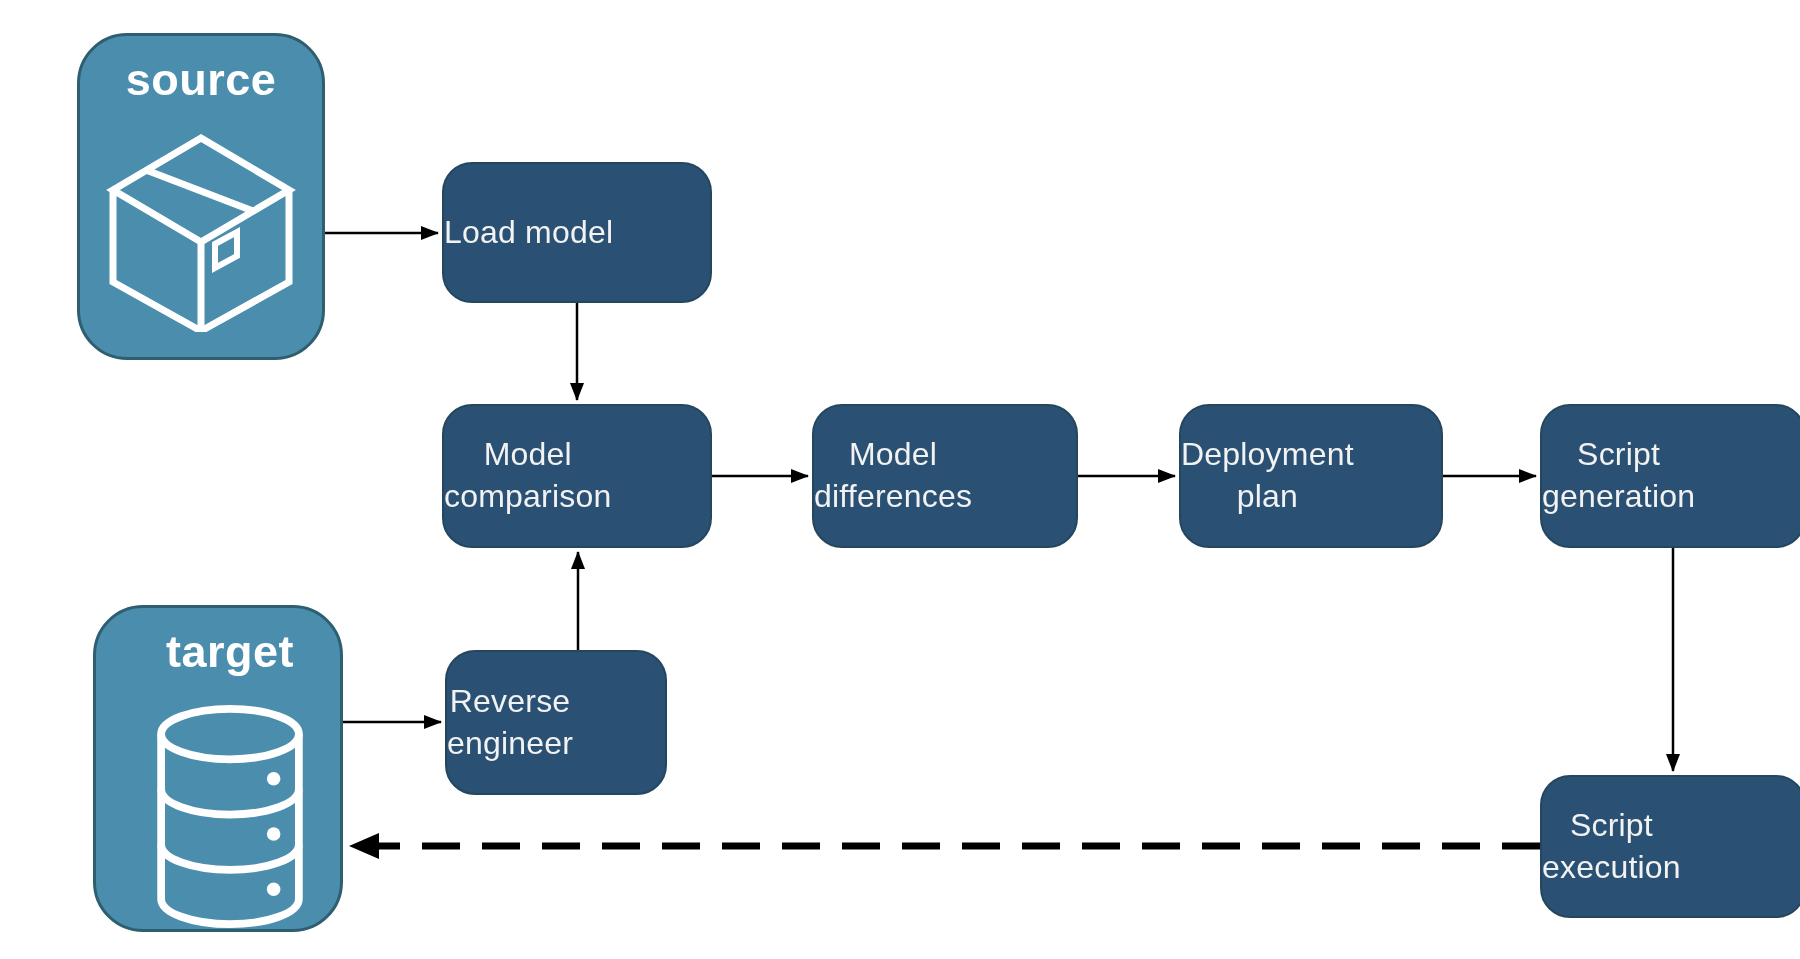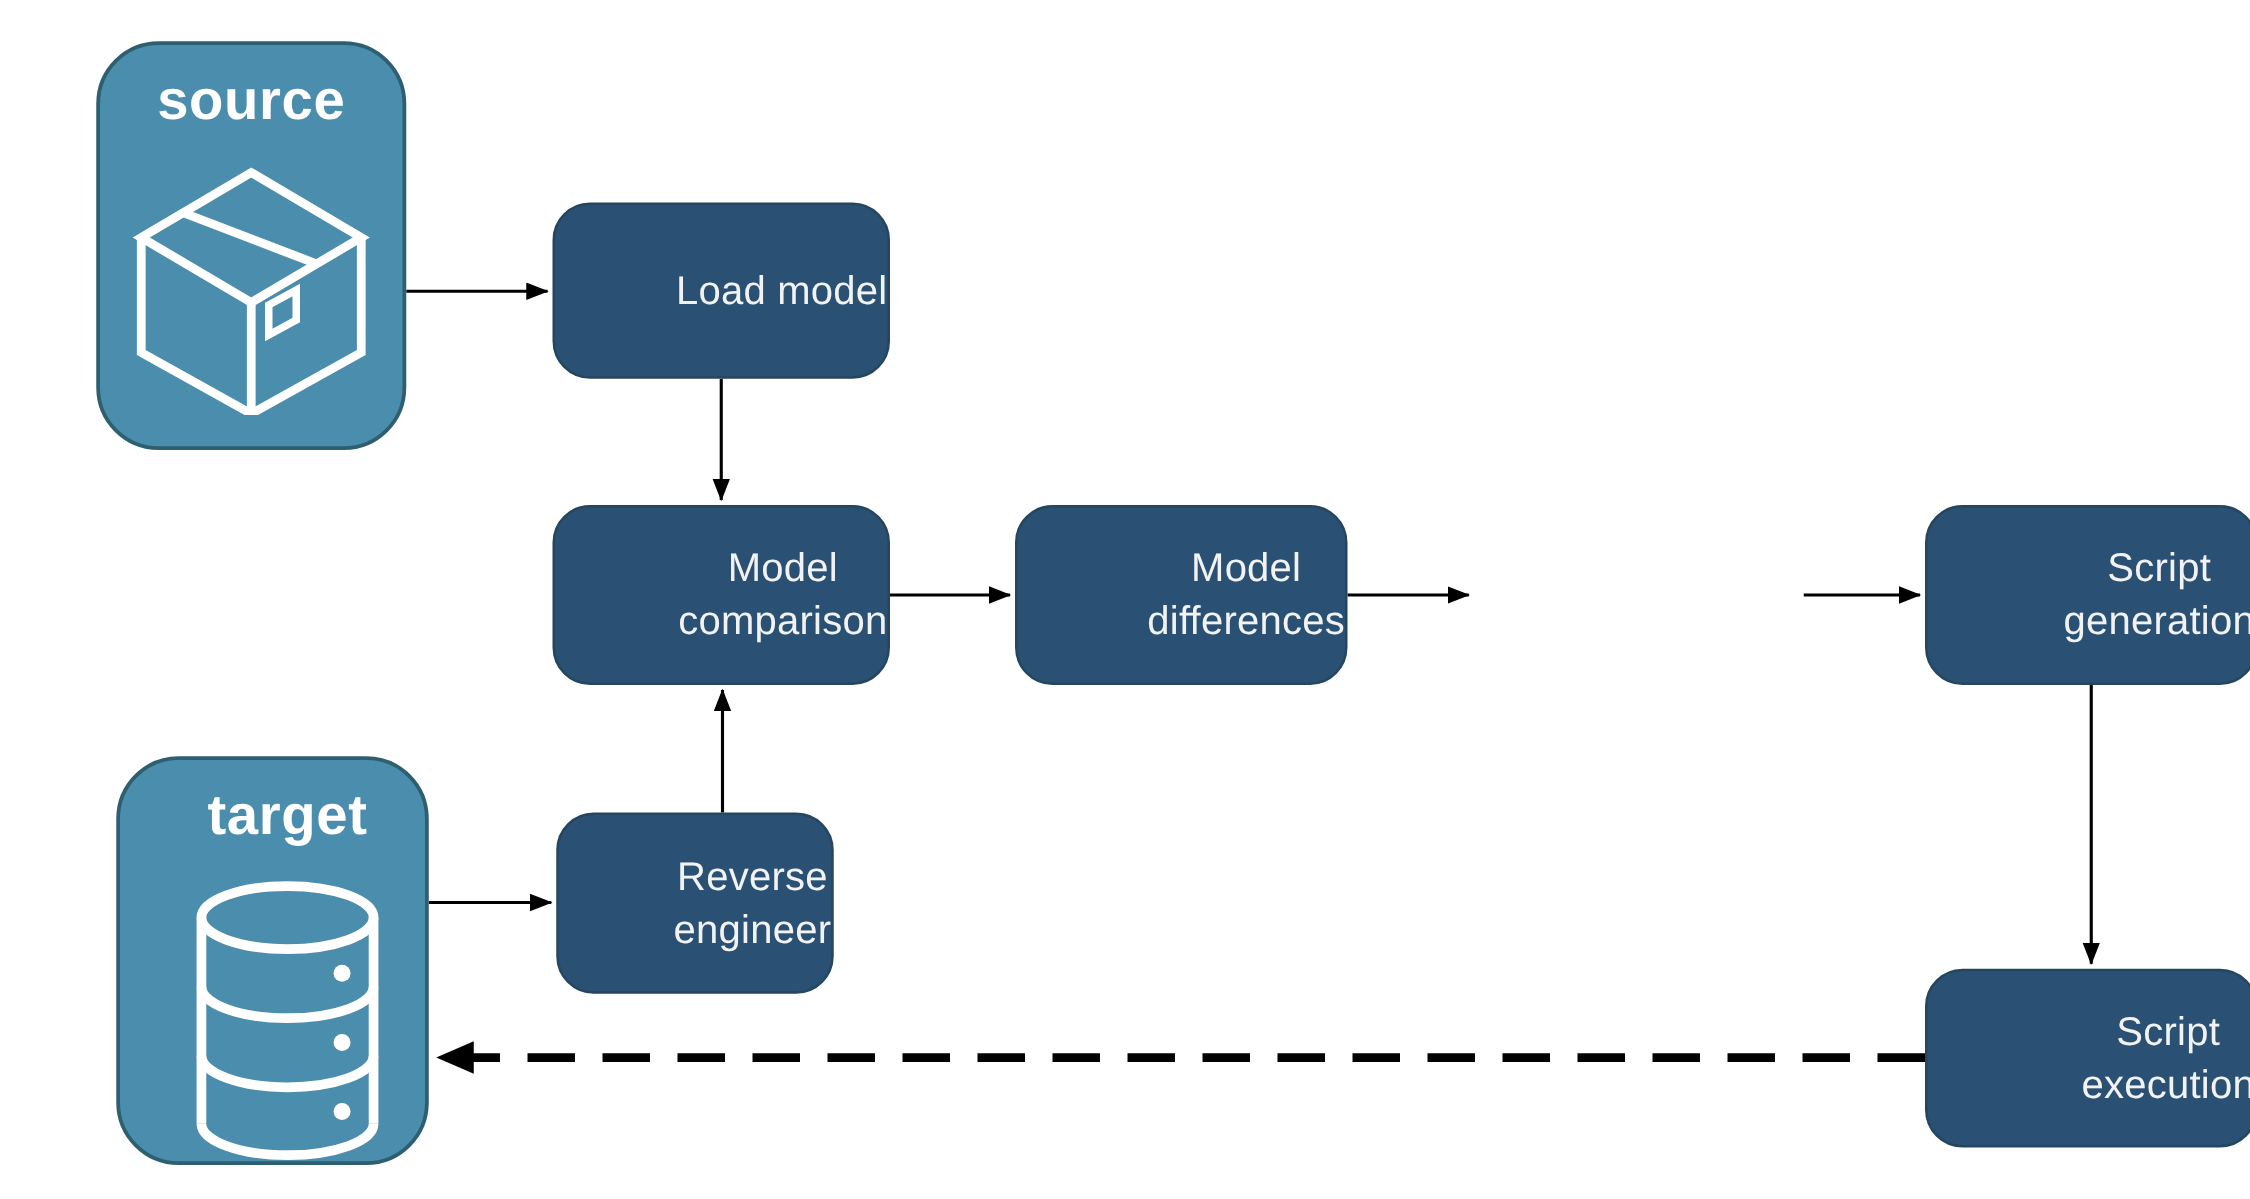--- a/index.html
+++ b/index.html
@@ -26,21 +26,21 @@
   }
   
   .node {
     position: absolute;
     background: #2A5173;
     border: 2px solid #24465f;
     border-radius: 30px;
     box-sizing: border-box;
     display: flex;
     align-items: center;
-    justify-content: flex-end;
+    justify-content: flex-start;
     text-align: center;
     color: #F2F2F2;
     font-size: 32px;
     line-height: 1.3;
     white-space: pre-line;
     letter-spacing: 0.2px;
   }
   
   .endpoint {
     position: absolute;
@@ -123,20 +123,24 @@
   <div class="node" style="left:394px; top:404px; width:270px; height:144px;">
     <span>Model
 comparison</span>
   </div>
 
   <div class="node" style="left:764px; top:404px; width:266px; height:144px;">
     <span>Model
 differences</span>
   </div>
 
+  <div class="node" style="left:1131px; top:404px; width:264px; height:144px;">
+    <span>Deployment
+plan</span>
+  </div>
 
   <div class="node" style="left:1492px; top:404px; width:266px; height:144px;">
     <span>Script
 generation</span>
   </div>
 
   <div class="node" style="left:397px; top:650px; width:222px; height:145px;">
     <span>Reverse
 engineer</span>
   </div>

